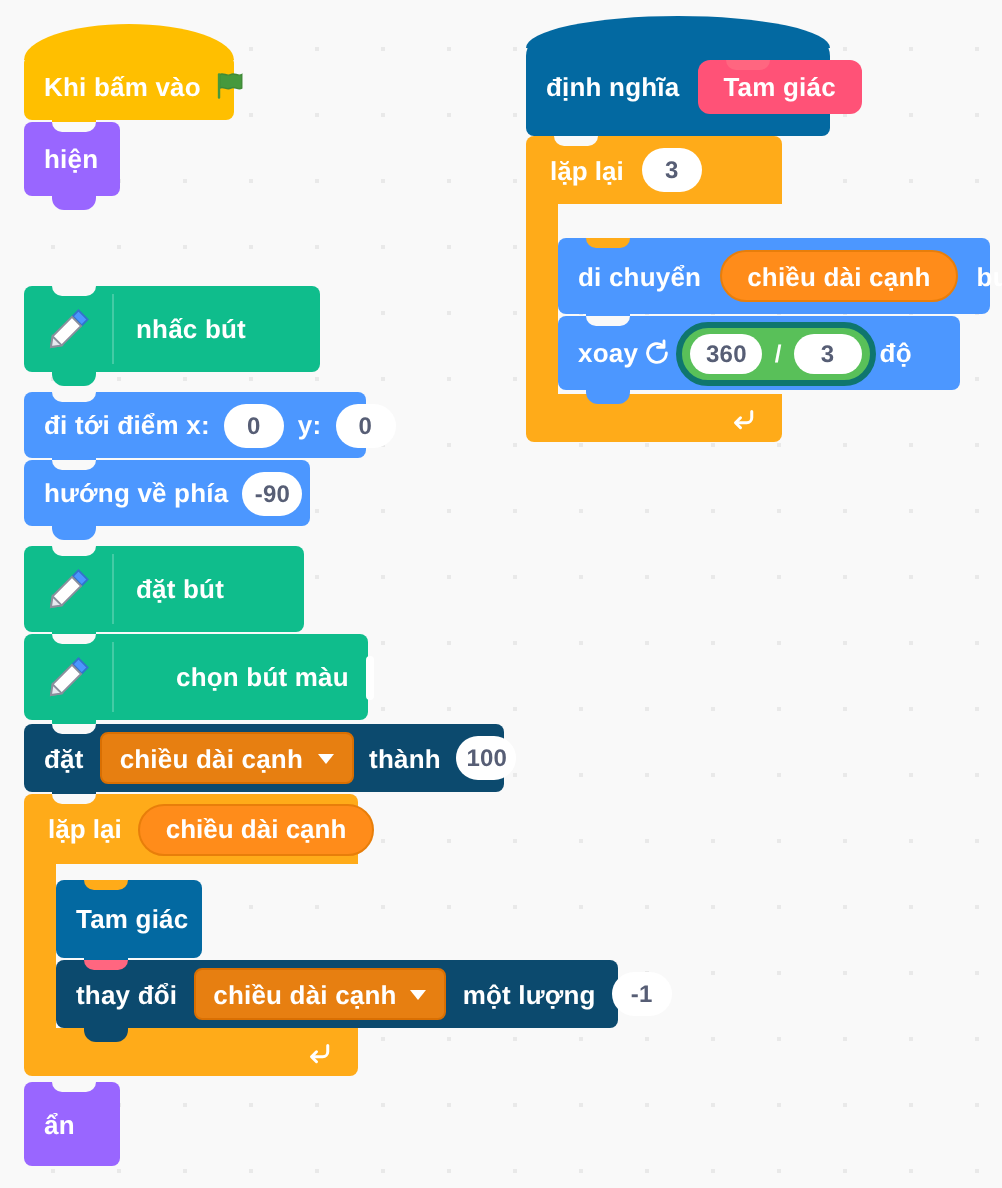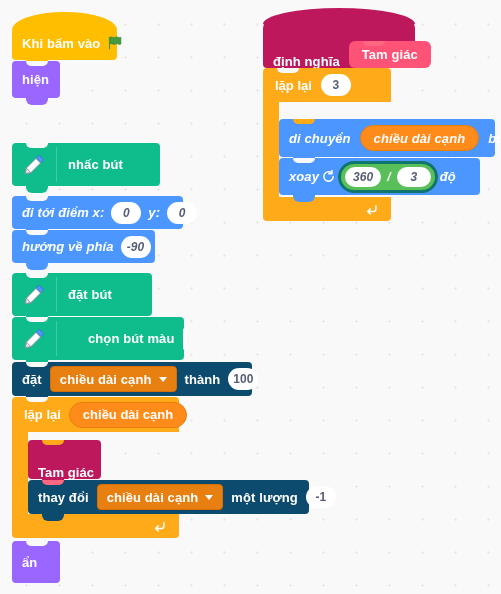--- a/index.html
+++ b/index.html
@@ -53,23 +53,23 @@
     background: #f9f9f9;
     border-bottom-left-radius: 6px;
     border-bottom-right-radius: 6px;
     z-index: 3;
   }
 
   
   .c-events   { background: #ffbf00; }
   .c-looks    { background: #9966ff; }
   .c-pen      { background: #0fbd8c; }
-  .c-motion   { background: #4c97ff; font-style: italic; }
+  .c-motion   { background: #4c97ff; }
   .c-vars     { background: #0c4a6e; }
-  .c-custom   { background: #be185d; align-items: flex-end; }
+  .c-custom   { background: #0369a1; }
 
   
   .oval {
     display: inline-flex; align-items: center; justify-content: center;
     background: #fff;
     color: #575e75;
     border-radius: 999px;
     font-size: 12px; font-weight: bold;
     height: 22px; min-width: 30px;
     padding: 0 10px;

